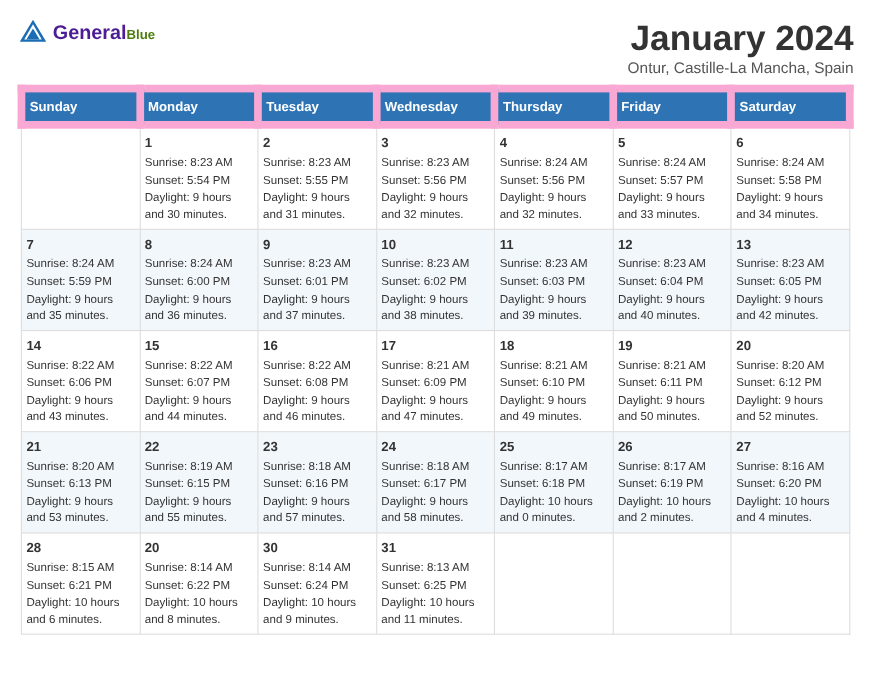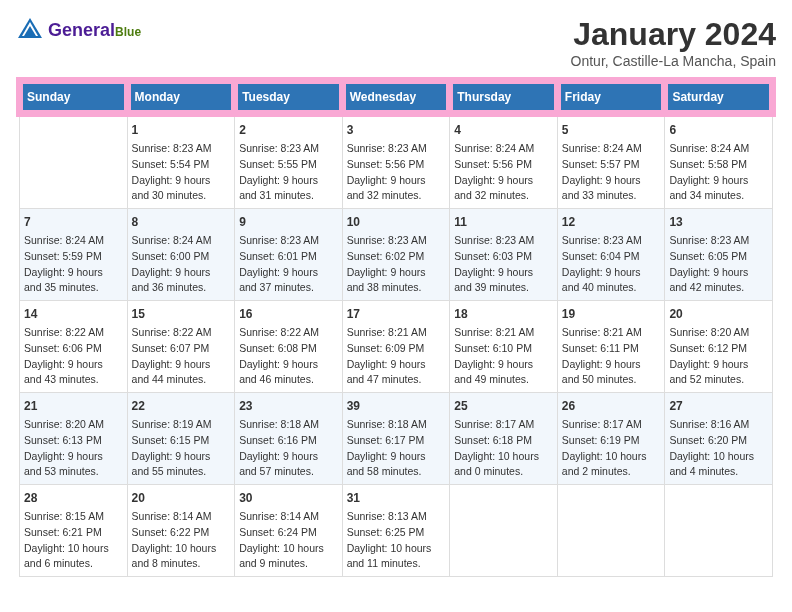--- a/index.html
+++ b/index.html
@@ -292,21 +292,21 @@
 and 55 minutes.</div>
         </td>
         <td>
           <span class="day-number">23</span>
           <div class="cell-content" style="white-space: pre-line;">Sunrise: 8:18 AM
 Sunset: 6:16 PM
 Daylight: 9 hours
 and 57 minutes.</div>
         </td>
         <td>
-          <span class="day-number">39</span>
+          <span class="day-number">24</span>
           <div class="cell-content" style="white-space: pre-line;">Sunrise: 8:18 AM
 Sunset: 6:17 PM
 Daylight: 9 hours
 and 58 minutes.</div>
         </td>
         <td>
           <span class="day-number">25</span>
           <div class="cell-content" style="white-space: pre-line;">Sunrise: 8:17 AM
 Sunset: 6:18 PM
 Daylight: 10 hours

